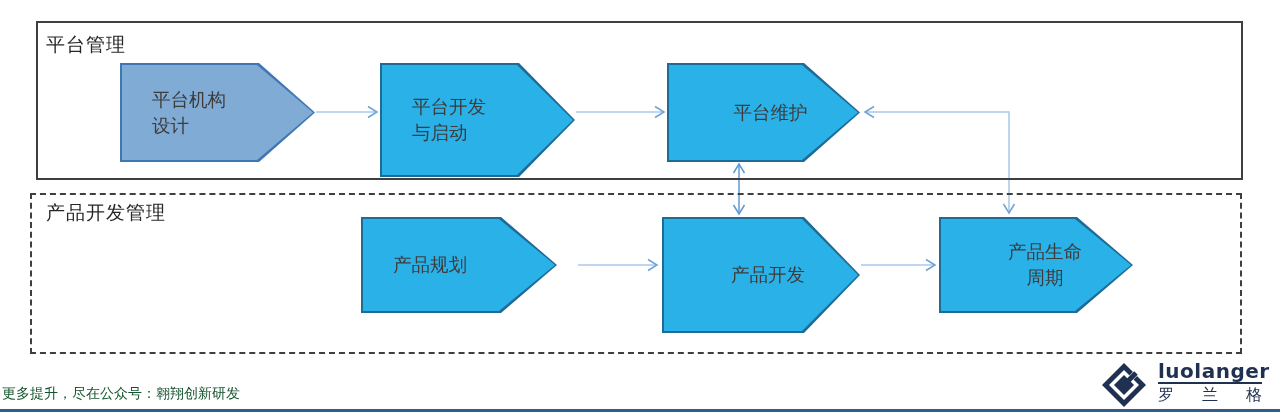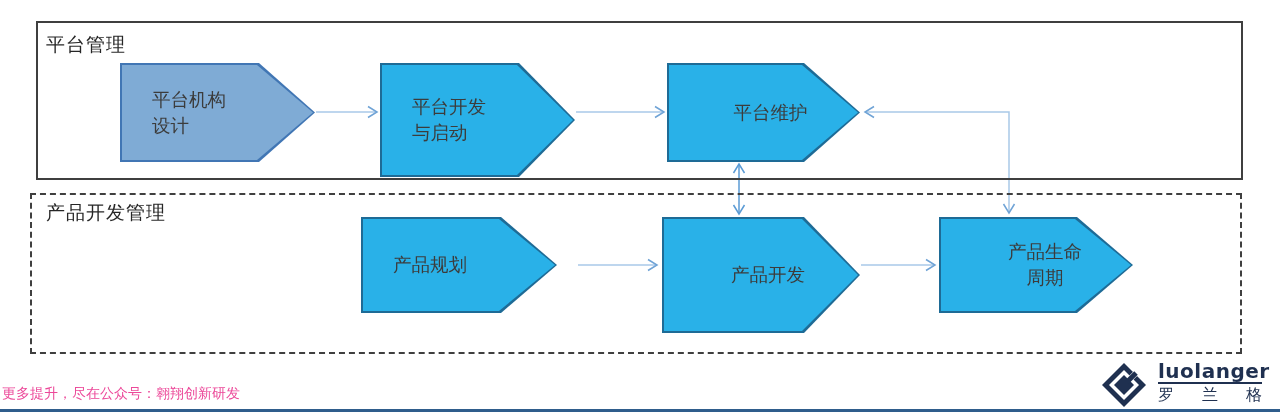--- a/index.html
+++ b/index.html
@@ -27,21 +27,21 @@
   .chev-fill{position:absolute;inset:2px;clip-path:var(--clip);background:#29b1e8;}
   .chev.steel .chev-border{background:#4176b4;}
   .chev.steel .chev-fill{background:#7fabd5;}
   .chev-label{
     position:absolute;inset:0;display:flex;flex-direction:column;justify-content:center;
     padding-left:32px;font-size:18.5px;line-height:1.4;color:#3c3c3c;z-index:1;
   }
   .pad-sm .chev-label{padding-left:14px;text-align:center;}
   .pad-md .chev-label{padding-left:18px;text-align:center;}
   
-  .promo-text{position:absolute;left:2px;top:385px;font-size:14px;color:#ec4899;z-index:5;}
+  .promo-text{position:absolute;left:2px;top:385px;font-size:14px;color:#14532d;z-index:5;}
   .bottom-line{position:absolute;left:0;top:409px;width:1280px;height:3px;background:#2f5d8c;z-index:5;}
   .logo{position:absolute;left:1100px;top:361px;display:flex;align-items:flex-start;gap:10px;z-index:5;}
   .logo-mark{width:48px;height:48px;}
   .logo-text{display:flex;flex-direction:column;width:104px;}
   .logo-name{font-size:20px;font-weight:bold;color:#1f3050;letter-spacing:0.5px;
     border-bottom:2px solid #1f3050;padding-bottom:1px;line-height:1.0;}
   .logo-cn{font-size:16px;color:#1f3050;display:flex;justify-content:space-between;margin-top:1px;}
 </style>
 </head>
 <body>

